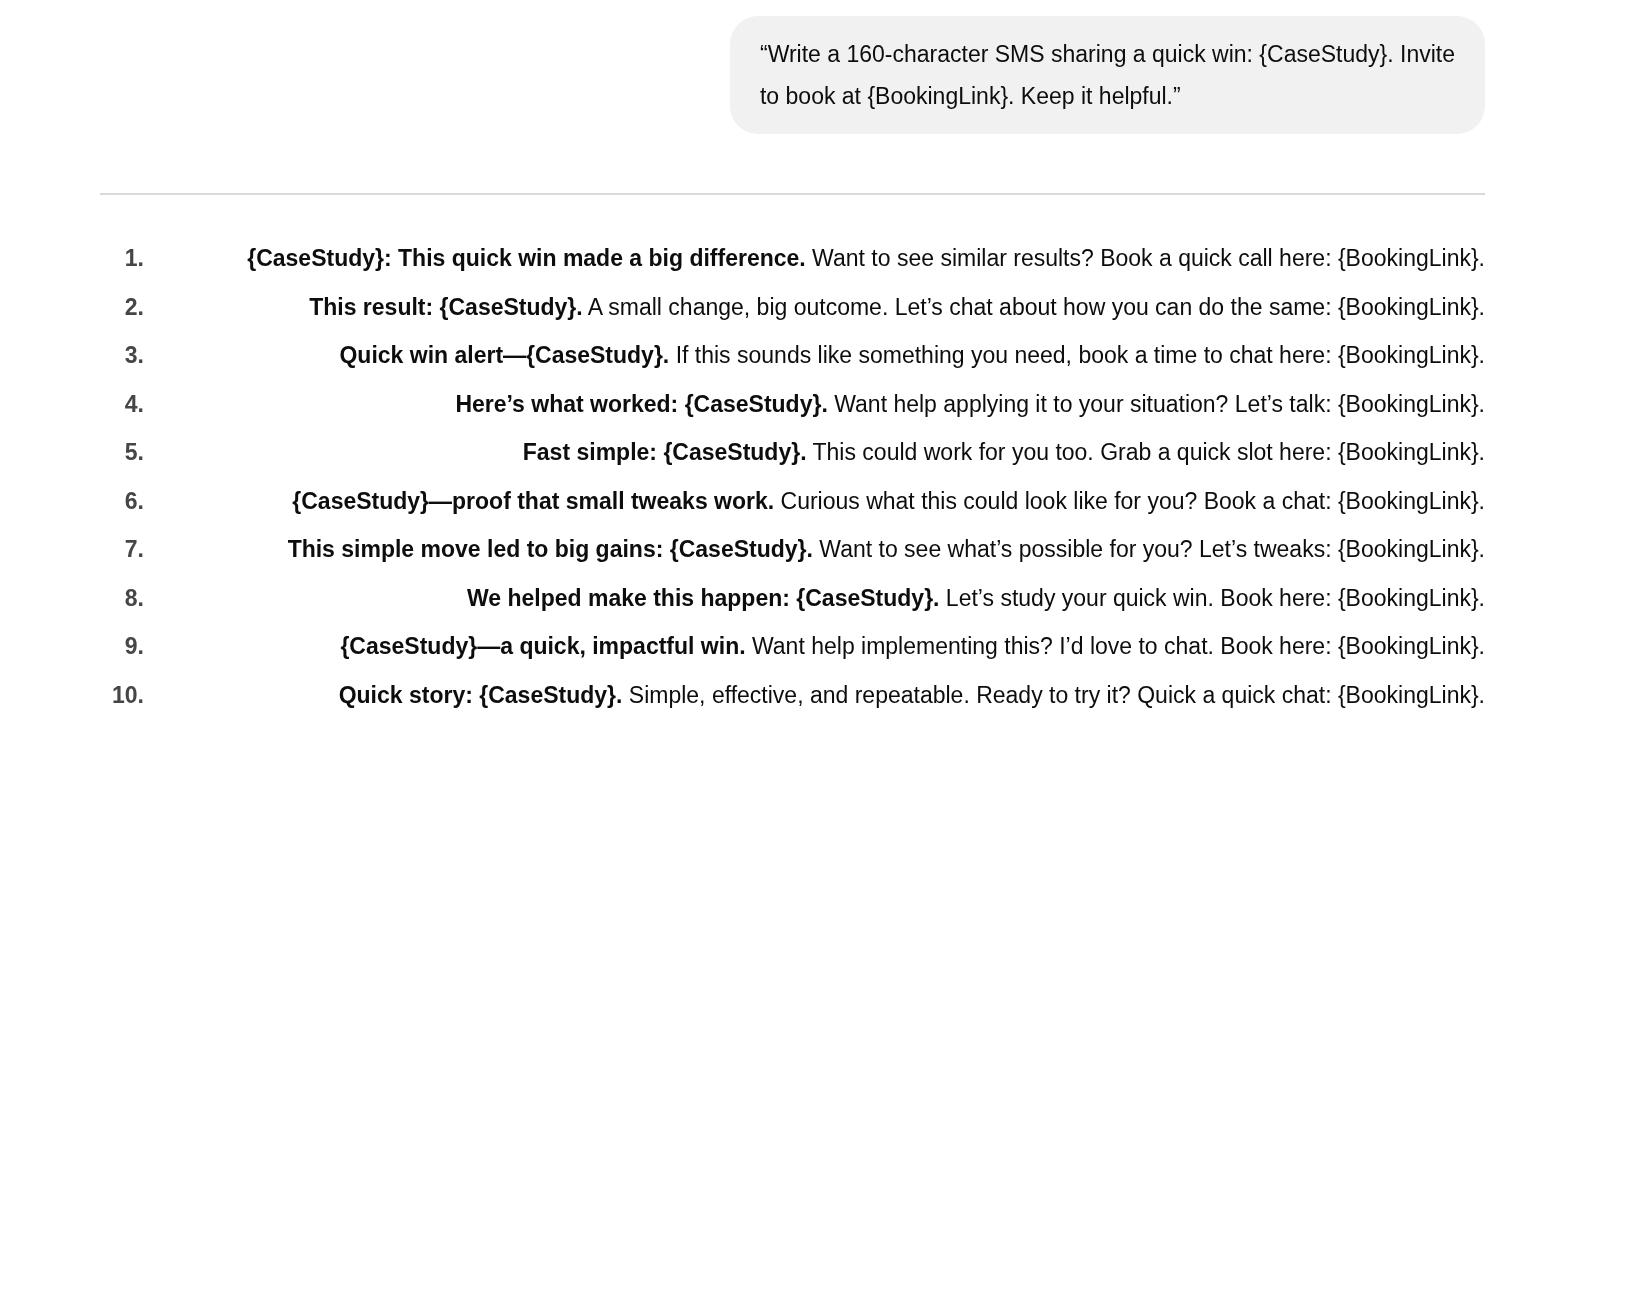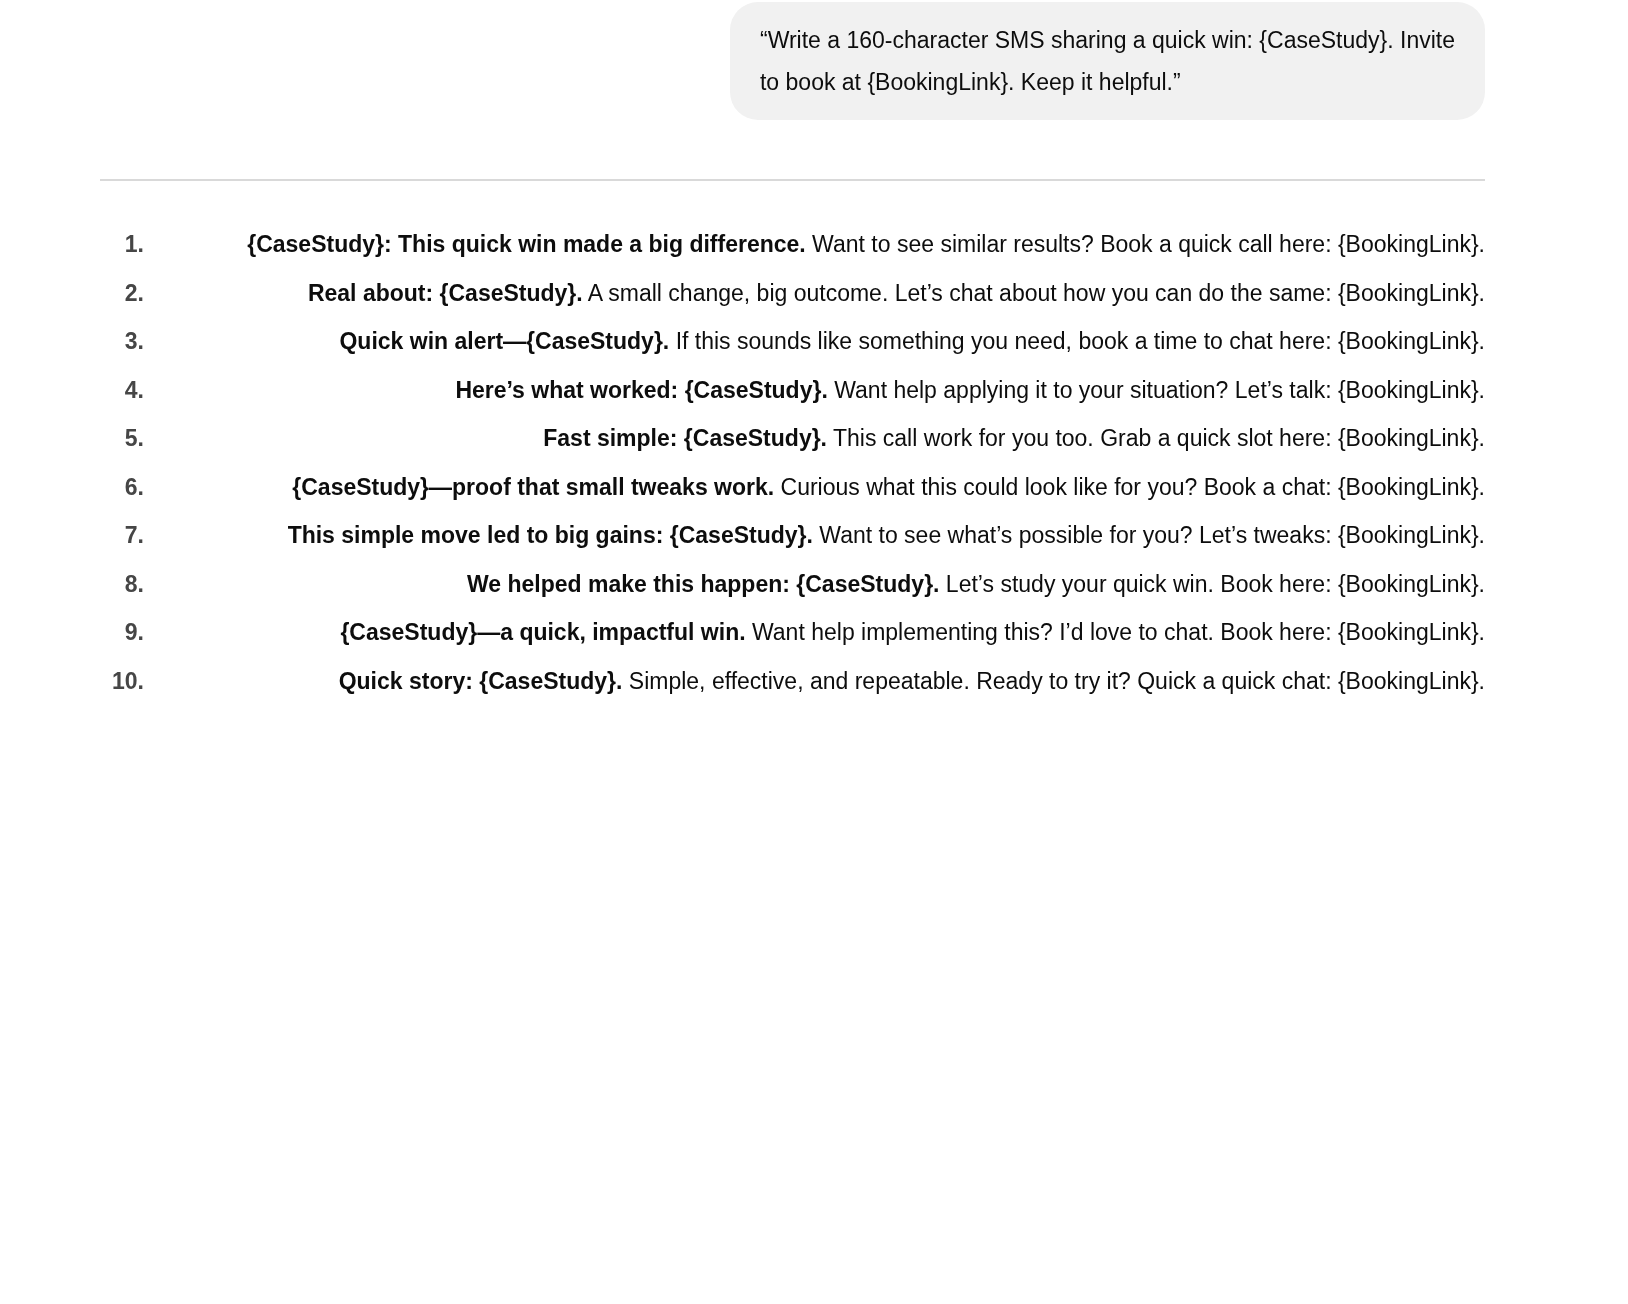--- a/index.html
+++ b/index.html
@@ -19,21 +19,21 @@
   }
   .content {
     position: absolute;
     left: 100px;
     top: 0;
     width: 1385px;
   }
   .user-row {
     display: flex;
     justify-content: flex-end;
-    padding-top: 2px;
+    padding-top: 16px;
   }
   .user-bubble {
     background: #f1f1f1;
     border-radius: 28px;
     padding: 17px 30px;
     max-width: 1000px;
     width: fit-content;
   }
   .bubble-text {
     font-size: 23px;
@@ -89,33 +89,33 @@
 
       <hr class="divider">
 
       <ol class="sms-list">
         <li>
           <span class="num">1.</span>
           <p class="item-text"><strong>{CaseStudy}: This quick win made a big difference.</strong><span> Want to see similar results? Book a quick call here: {BookingLink}.</span></p>
         </li>
         <li>
           <span class="num">2.</span>
-          <p class="item-text"><strong>Real about: {CaseStudy}.</strong><span> A small change, big outcome. Let’s chat about how you can do the same: {BookingLink}.</span></p>
+          <p class="item-text"><strong>This result: {CaseStudy}.</strong><span> A small change, big outcome. Let’s chat about how you can do the same: {BookingLink}.</span></p>
         </li>
         <li>
           <span class="num">3.</span>
           <p class="item-text"><strong>Quick win alert—{CaseStudy}.</strong><span> If this sounds like something you need, book a time to chat here: {BookingLink}.</span></p>
         </li>
         <li>
           <span class="num">4.</span>
           <p class="item-text"><strong>Here’s what worked: {CaseStudy}.</strong><span> Want help applying it to your situation? Let’s talk: {BookingLink}.</span></p>
         </li>
         <li>
           <span class="num">5.</span>
-          <p class="item-text"><strong>Fast simple: {CaseStudy}.</strong><span> This call work for you too. Grab a quick slot here: {BookingLink}.</span></p>
+          <p class="item-text"><strong>Fast simple: {CaseStudy}.</strong><span> This could work for you too. Grab a quick slot here: {BookingLink}.</span></p>
         </li>
         <li>
           <span class="num">6.</span>
           <p class="item-text"><strong>{CaseStudy}—proof that small tweaks work.</strong><span> Curious what this could look like for you? Book a chat: {BookingLink}.</span></p>
         </li>
         <li>
           <span class="num">7.</span>
           <p class="item-text"><strong>This simple move led to big gains: {CaseStudy}.</strong><span> Want to see what’s possible for you? Let’s tweaks: {BookingLink}.</span></p>
         </li>
         <li>

